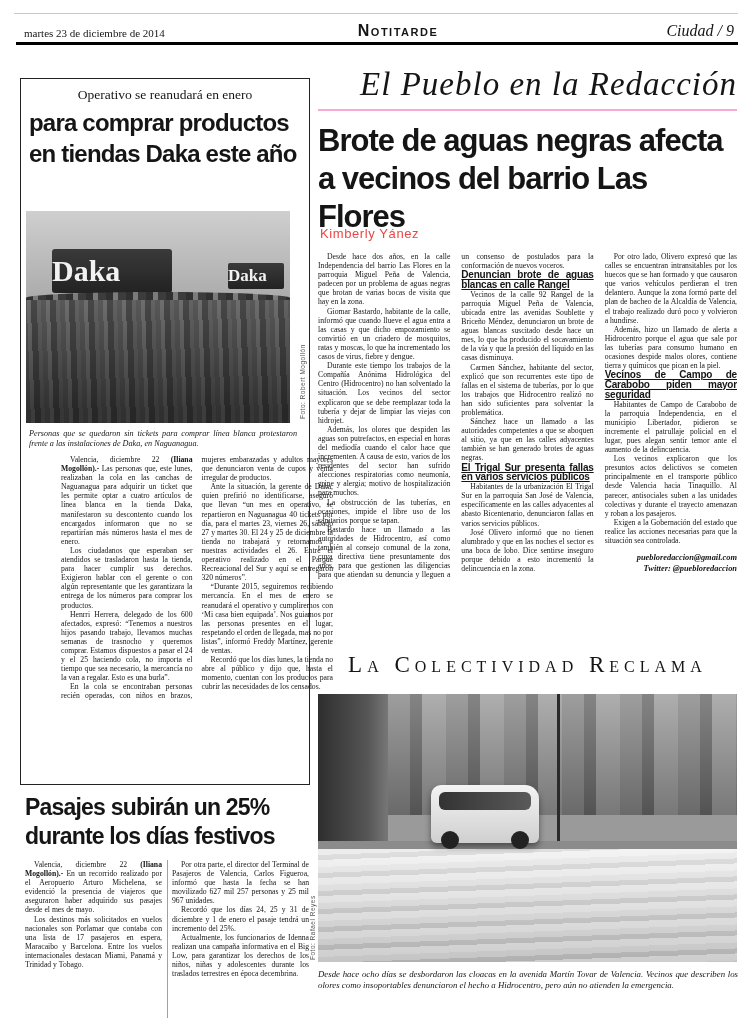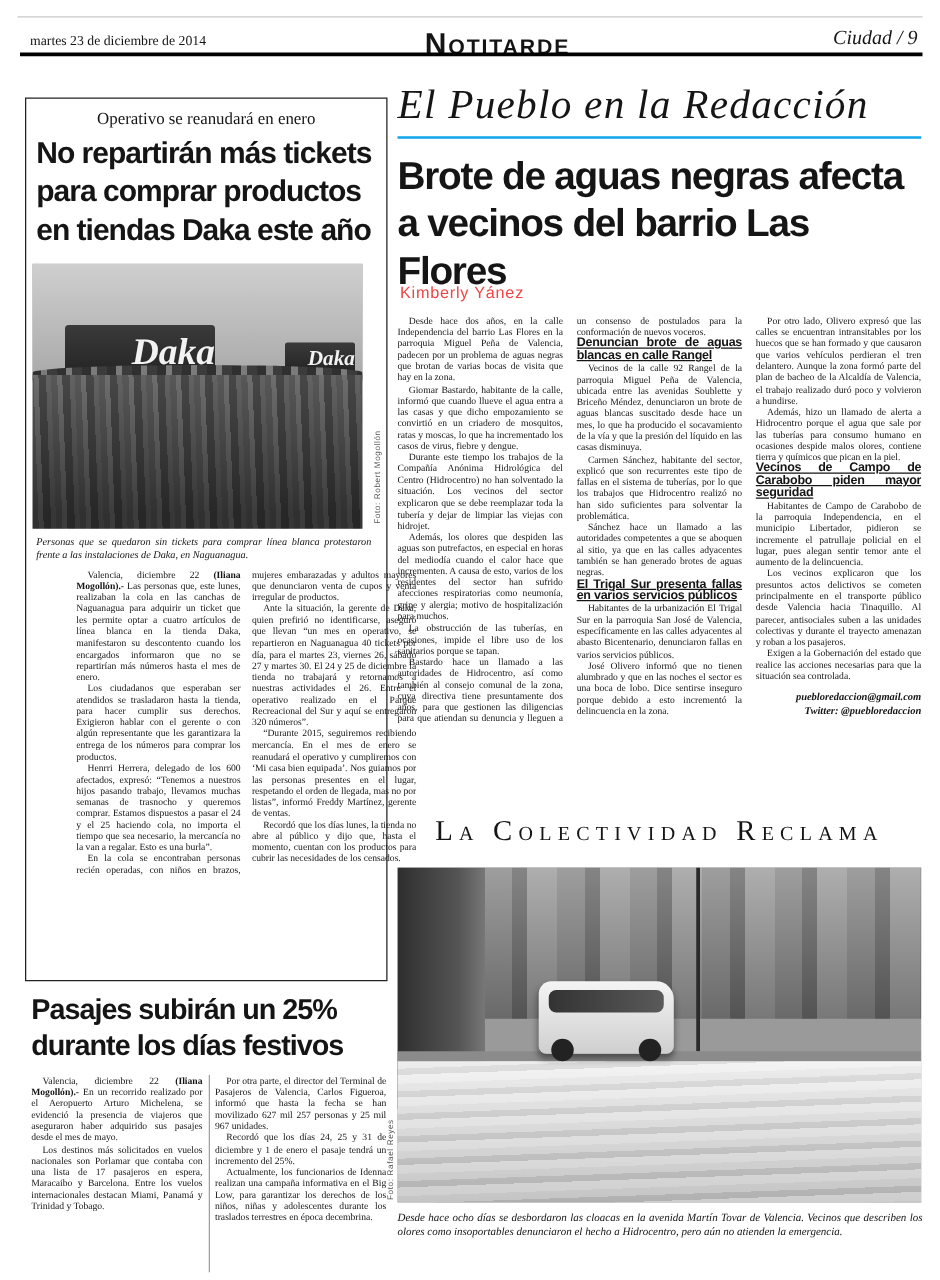--- a/index.html
+++ b/index.html
@@ -4,37 +4,37 @@
 <style>
   html,body{margin:0;padding:0;background:#777;}
   .page{position:relative;width:752px;height:1024px;background:#fff;margin:0 auto;
         font-family:"Liberation Serif",serif;color:#151515;overflow:hidden;}
   .abs{position:absolute;}
 
   
   .top-hairline{left:14px;right:14px;top:13px;height:1px;background:#c9c9c9;}
   .hdr-date{left:24px;top:27px;font-size:11px;}
   .hdr-masthead{left:0;right:0;top:22px;text-align:center;
-     font-family:"Liberation Sans",sans-serif;font-weight:bold;font-size:24px;
+     font-family:"Liberation Sans",sans-serif;font-weight:bold;font-size:16px;
      font-variant:small-caps;letter-spacing:1.5px;padding-left:44px;}
   .hdr-section{right:18px;top:22px;font-style:italic;font-size:16px;}
   .hdr-rule{left:16px;right:14px;top:42px;height:2.5px;background:#000;}
 
   
   .daka-box{left:20px;top:78px;width:288px;height:705px;border:1.2px solid #222;}
   .daka-kicker{left:0;right:0;top:8px;text-align:center;font-size:13.5px;}
   .daka-headline{left:8px;top:28px;width:272px;
      font-family:"Liberation Sans",sans-serif;font-weight:bold;
      font-size:24px;line-height:31px;letter-spacing:-0.8px;}
   .photo{background:#9a9a9a;overflow:hidden;}
   .daka-photo{left:5px;top:132px;width:264px;height:212px;}
   .daka-photo .sky{position:absolute;left:0;top:0;right:0;height:45%;
      background:linear-gradient(#cfcfcf,#a8a8a8);}
   .daka-photo .sign{position:absolute;background:linear-gradient(#3a3a3a,#222);
-     color:#f2f2f2;font-style:italic;font-weight:bold;text-align:right;margin-top:11px;}
+     color:#f2f2f2;font-weight:bold;text-align:left;}
   .sign-main{left:26px;top:38px;width:120px;height:44px;font-size:30px;line-height:44px;border-radius:3px;}
   .sign-side{right:6px;top:52px;width:56px;height:26px;font-size:17px;line-height:26px;border-radius:2px;}
   .daka-photo .crowd{position:absolute;left:0;bottom:0;right:0;height:58%;
      background:
        linear-gradient(rgba(0,0,0,0) 0%,rgba(0,0,0,.45) 90%),
        repeating-linear-gradient(88deg,#585858 0 5px,#6e6e6e 5px 9px,#474747 9px 15px,#636363 15px 19px);}
   .daka-photo .crowd-heads{position:absolute;left:0;top:38%;right:0;height:12px;
      background:repeating-linear-gradient(90deg,#303030 0 7px,#7b7b7b 7px 12px,#3c3c3c 12px 20px);
      border-radius:50% 50% 0 0;}
   .vcredit{font-family:"Liberation Sans",sans-serif;font-size:6.5px;color:#555;
@@ -42,22 +42,22 @@
   .daka-credit{right:3px;top:150px;height:190px;}
   .daka-caption{left:8px;top:350px;width:268px;font-style:italic;
      font-size:8.2px;line-height:10px;text-align:justify;}
   .daka-body{left:7px;top:376px;width:272px;height:322px;
      column-count:2;column-gap:9px;overflow:hidden;margin-left:33px;}
   .bodytext{font-size:7.7px;line-height:9.1px;text-align:justify;}
   .bodytext p{margin:0;text-indent:9px;}
   .bodytext b{font-weight:bold;}
 
   
-  .pueblo-title{left:318px;top:66px;width:419px;text-align:left;font-style:italic;
-     font-size:33px;letter-spacing:1px;border-bottom:2px solid #0ea5e9;padding-bottom:6px;}
+  .pueblo-title{left:318px;top:66px;width:419px;text-align:right;font-style:italic;
+     font-size:33px;letter-spacing:1px;border-bottom:2px solid #f9a8d4;padding-bottom:6px;}
   .pueblo-headline{left:318px;top:122px;width:420px;
      font-family:"Liberation Sans",sans-serif;font-weight:bold;
      font-size:31px;line-height:38px;letter-spacing:-1px;}
   .pueblo-byline{left:320px;top:226px;font-family:"Liberation Sans",sans-serif;
      font-size:13px;letter-spacing:.6px;color:#ef4444;}
   .pueblo-body{left:318px;top:252px;width:419px;height:400px;
      column-count:3;column-gap:11px;overflow:hidden;}
   .subhead{font-family:"Liberation Sans",sans-serif;font-weight:bold;
      font-size:10px;line-height:9.8px;letter-spacing:-0.2px;
      margin:5px 0 2px 0;text-indent:0 !important;text-decoration:underline;}
@@ -105,21 +105,20 @@
 
   <div class="abs top-hairline"></div>
   <div class="abs hdr-date">martes 23 de diciembre de 2014</div>
   <div class="abs hdr-masthead">Notitarde</div>
   <div class="abs hdr-section">Ciudad / 9</div>
   <div class="abs hdr-rule"></div>
 
   <div class="abs daka-box">
     <div class="abs daka-kicker">Operativo se reanudará en enero</div>
     <div class="abs daka-headline">
-      <div>No repartirán más tickets</div>
       <div>para comprar productos</div>
       <div>en tiendas Daka este año</div>
     </div>
 
     <div class="abs photo daka-photo">
       <div class="sky"></div>
       <div class="sign sign-main">Daka</div>
       <div class="sign sign-side">Daka</div>
       <div class="crowd-heads"></div>
       <div class="crowd"></div>

